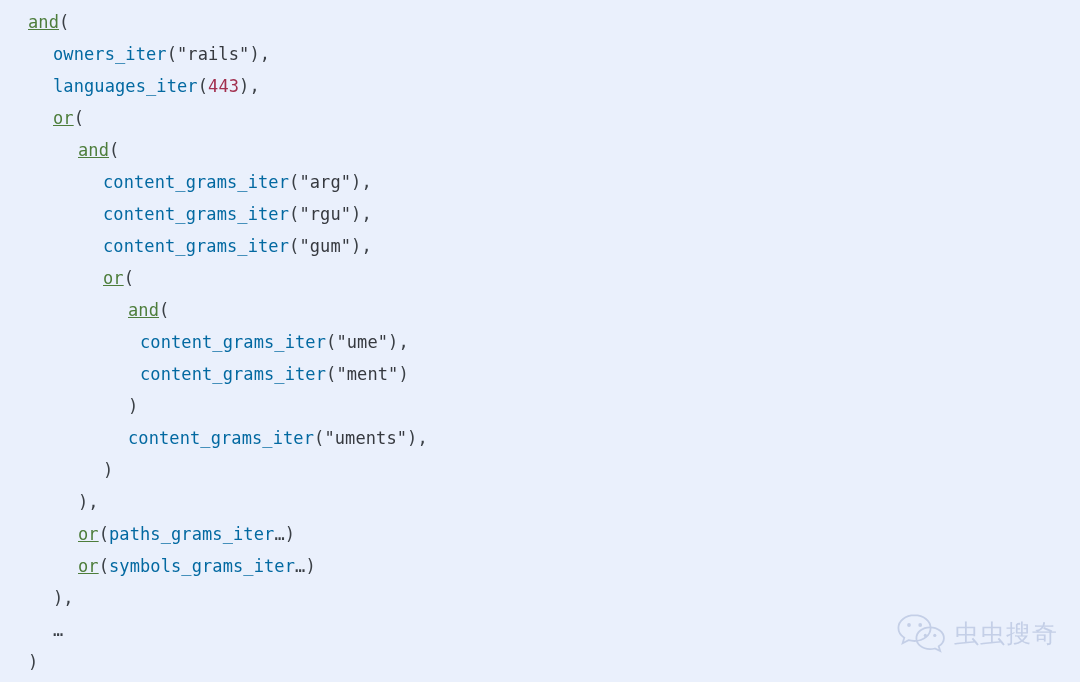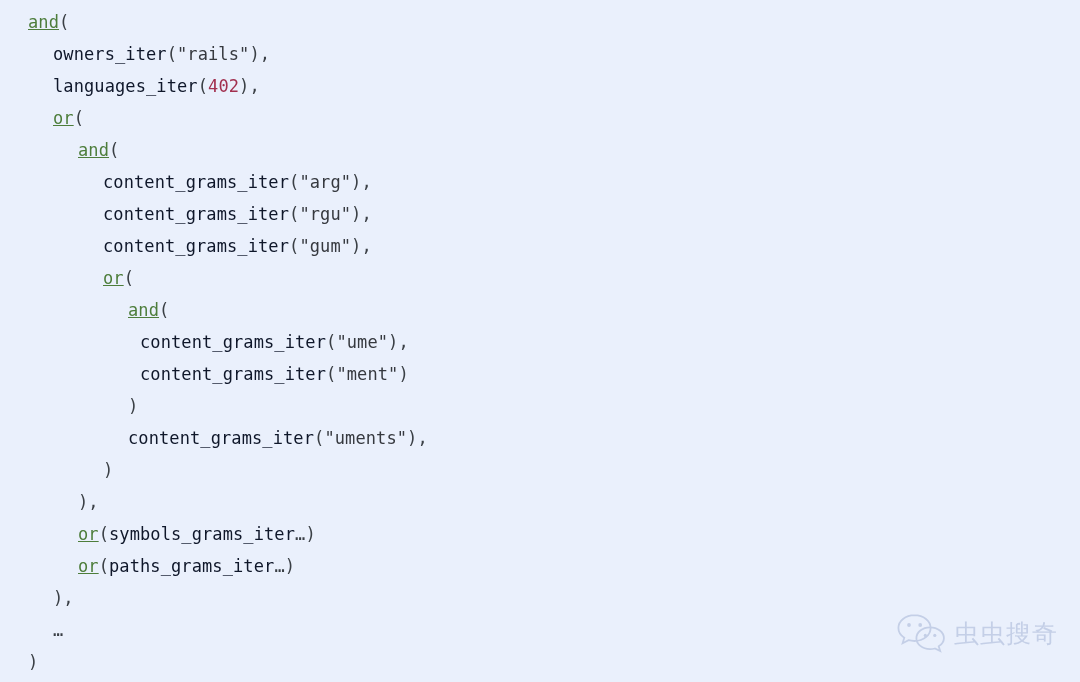--- a/index.html
+++ b/index.html
@@ -38,21 +38,21 @@
 
   
   .ind-0 { padding-left: 28px; }
   .ind-1 { padding-left: 53px; }
   .ind-2 { padding-left: 78px; }
   .ind-3 { padding-left: 103px; }
   .ind-4 { padding-left: 128px; }
   .ind-5 { padding-left: 140px; }
 
   .tok-kw    { color: #4d7d3b; text-decoration: underline; }
-  .tok-fn    { color: #0f172a; }
+  .tok-fn    { color: #0369a1; }
   .tok-punct { color: #3a3f45; }
   .tok-str   { color: #36393f; }
   .tok-num   { color: #a2304f; }
   .tok-ell   { color: #3a3f45; }
 
   
   #watermark {
     position: absolute;
     right: 22px;
     bottom: 28px;
@@ -74,36 +74,36 @@
     line-height: 1;
     white-space: nowrap;
   }
 </style>
 </head>
 <body>
 
 <div id="code-block">
     <div class="code-line ind-0"><span class="tok-kw">and</span><span class="tok-punct">(</span></div>
     <div class="code-line ind-1"><span class="tok-fn">owners_iter</span><span class="tok-punct">(</span><span class="tok-str">"rails"</span><span class="tok-punct">),</span></div>
-    <div class="code-line ind-1"><span class="tok-fn">languages_iter</span><span class="tok-punct">(</span><span class="tok-num">402</span><span class="tok-punct">),</span></div>
+    <div class="code-line ind-1"><span class="tok-fn">languages_iter</span><span class="tok-punct">(</span><span class="tok-num">443</span><span class="tok-punct">),</span></div>
     <div class="code-line ind-1"><span class="tok-kw">or</span><span class="tok-punct">(</span></div>
     <div class="code-line ind-2"><span class="tok-kw">and</span><span class="tok-punct">(</span></div>
     <div class="code-line ind-3"><span class="tok-fn">content_grams_iter</span><span class="tok-punct">(</span><span class="tok-str">"arg"</span><span class="tok-punct">),</span></div>
     <div class="code-line ind-3"><span class="tok-fn">content_grams_iter</span><span class="tok-punct">(</span><span class="tok-str">"rgu"</span><span class="tok-punct">),</span></div>
     <div class="code-line ind-3"><span class="tok-fn">content_grams_iter</span><span class="tok-punct">(</span><span class="tok-str">"gum"</span><span class="tok-punct">),</span></div>
     <div class="code-line ind-3"><span class="tok-kw">or</span><span class="tok-punct">(</span></div>
     <div class="code-line ind-4"><span class="tok-kw">and</span><span class="tok-punct">(</span></div>
     <div class="code-line ind-5"><span class="tok-fn">content_grams_iter</span><span class="tok-punct">(</span><span class="tok-str">"ume"</span><span class="tok-punct">),</span></div>
     <div class="code-line ind-5"><span class="tok-fn">content_grams_iter</span><span class="tok-punct">(</span><span class="tok-str">"ment"</span><span class="tok-punct">)</span></div>
     <div class="code-line ind-4"><span class="tok-punct">)</span></div>
     <div class="code-line ind-4"><span class="tok-fn">content_grams_iter</span><span class="tok-punct">(</span><span class="tok-str">"uments"</span><span class="tok-punct">),</span></div>
     <div class="code-line ind-3"><span class="tok-punct">)</span></div>
     <div class="code-line ind-2"><span class="tok-punct">),</span></div>
+    <div class="code-line ind-2"><span class="tok-kw">or</span><span class="tok-punct">(</span><span class="tok-fn">paths_grams_iter</span><span class="tok-ell">…</span><span class="tok-punct">)</span></div>
     <div class="code-line ind-2"><span class="tok-kw">or</span><span class="tok-punct">(</span><span class="tok-fn">symbols_grams_iter</span><span class="tok-ell">…</span><span class="tok-punct">)</span></div>
-    <div class="code-line ind-2"><span class="tok-kw">or</span><span class="tok-punct">(</span><span class="tok-fn">paths_grams_iter</span><span class="tok-ell">…</span><span class="tok-punct">)</span></div>
     <div class="code-line ind-1"><span class="tok-punct">),</span></div>
     <div class="code-line ind-1"><span class="tok-ell">…</span></div>
     <div class="code-line ind-0"><span class="tok-punct">)</span></div>
   </div>
 
 <div id="watermark">
   <svg class="wm-logo" viewBox="0 0 52 42" aria-hidden="true">
     <g fill="none" stroke="#c3cee6" stroke-width="1.8">
 
       <path d="M18.5 3.2

